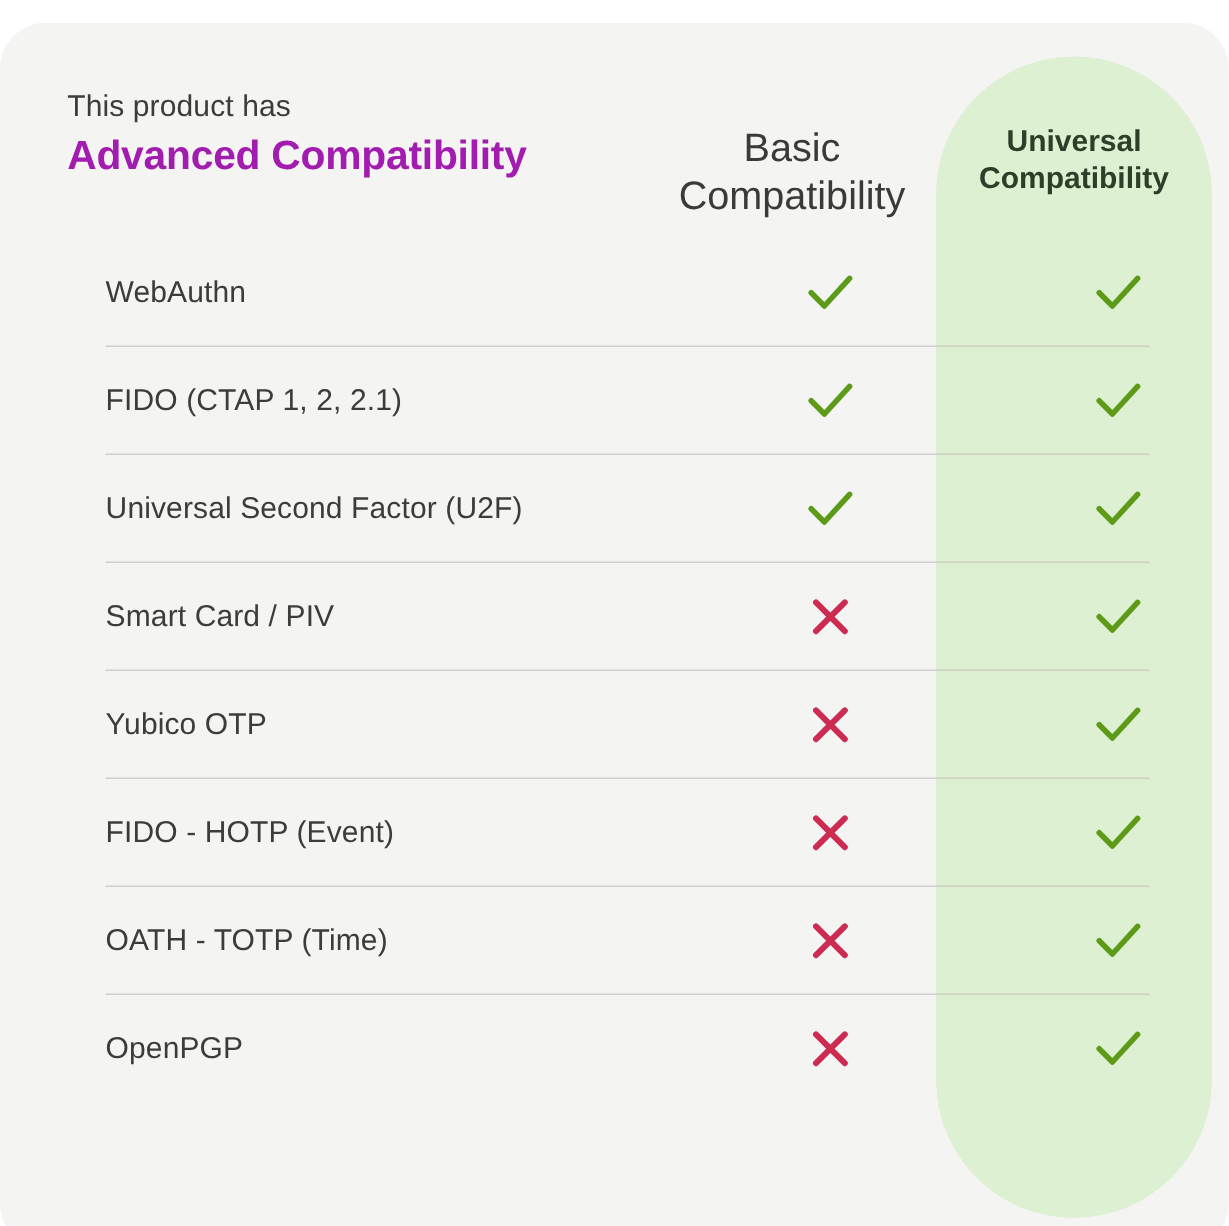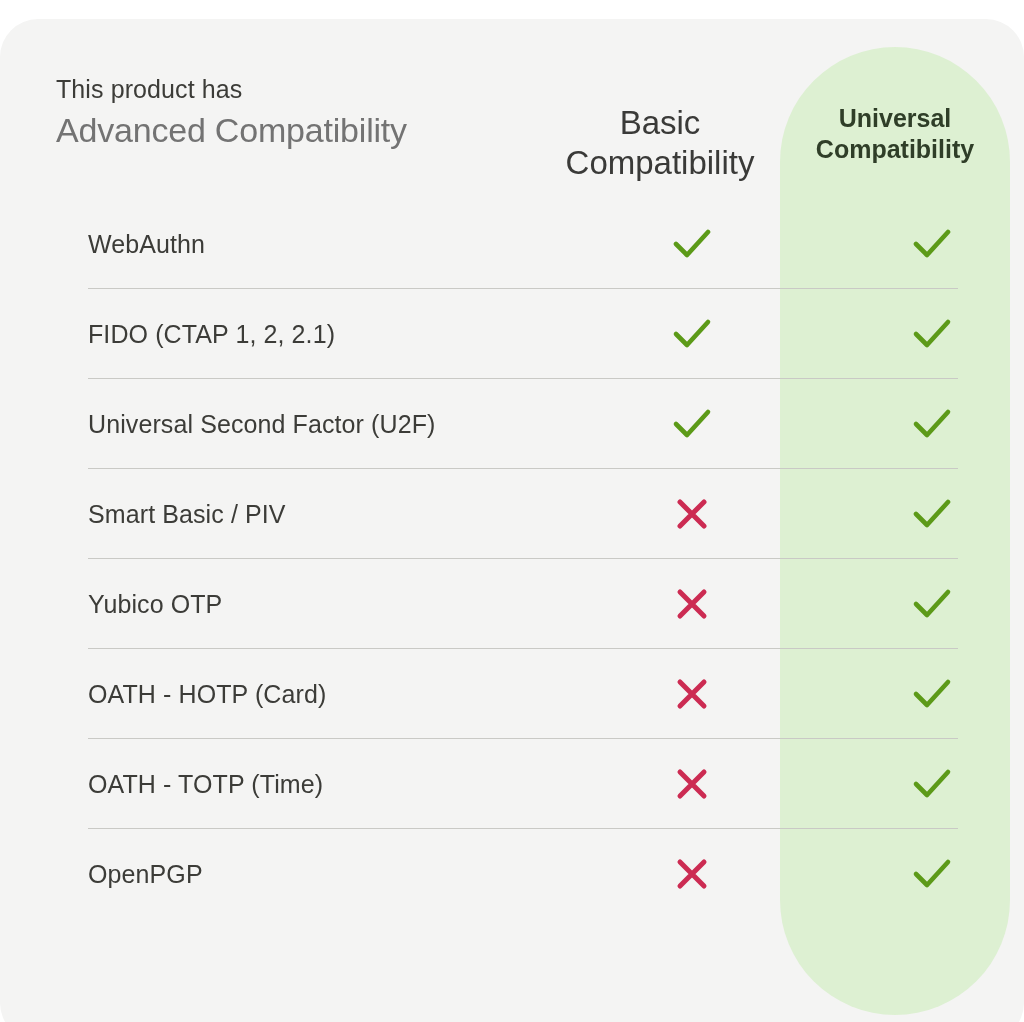--- a/index.html
+++ b/index.html
@@ -72,22 +72,22 @@
   }
   .title-eyebrow {
     font-size: 25px;
     color: #3c3c38;
     line-height: 1.15;
     font-weight: 400;
     letter-spacing: 0.1px;
   }
   .title-main {
     font-size: 34px;
-    font-weight: normal;
-    color: #737373;
+    font-weight: bold;
+    color: #a21caf;
     line-height: 1.3;
     letter-spacing: -0.2px;
     margin-top: 4px;
   }
 
   .col-head {
     position: absolute;
     top: 84px;
     text-align: center;
     line-height: 1.22;
@@ -232,21 +232,21 @@
           <div class="cell cell-advanced">
             <span class="mark">
               <svg width="40" height="34" viewBox="0 0 40 34" aria-hidden="true">
                 <path d="M4 17 L15 28 L36 5" fill="none" stroke="#5C9A18" stroke-width="4.6" stroke-linecap="round" stroke-linejoin="round"></path>
               </svg>
             </span>
           </div>
           <div class="divider"></div>
         </div>
         <div class="row">
-          <div class="row-label">Smart Basic / PIV</div>
+          <div class="row-label">Smart Card / PIV</div>
           <div class="cell cell-basic">
             <span class="mark">
               <svg width="34" height="34" viewBox="0 0 34 34" aria-hidden="true">
                 <path d="M5 5 L29 29 M29 5 L5 29" fill="none" stroke="#CC2B52" stroke-width="5" stroke-linecap="round"></path>
               </svg>
             </span>
           </div>
           <div class="cell cell-advanced">
             <span class="mark">
               <svg width="40" height="34" viewBox="0 0 40 34" aria-hidden="true">
@@ -268,21 +268,21 @@
           <div class="cell cell-advanced">
             <span class="mark">
               <svg width="40" height="34" viewBox="0 0 40 34" aria-hidden="true">
                 <path d="M4 17 L15 28 L36 5" fill="none" stroke="#5C9A18" stroke-width="4.6" stroke-linecap="round" stroke-linejoin="round"></path>
               </svg>
             </span>
           </div>
           <div class="divider"></div>
         </div>
         <div class="row">
-          <div class="row-label">OATH - HOTP (Card)</div>
+          <div class="row-label">FIDO - HOTP (Event)</div>
           <div class="cell cell-basic">
             <span class="mark">
               <svg width="34" height="34" viewBox="0 0 34 34" aria-hidden="true">
                 <path d="M5 5 L29 29 M29 5 L5 29" fill="none" stroke="#CC2B52" stroke-width="5" stroke-linecap="round"></path>
               </svg>
             </span>
           </div>
           <div class="cell cell-advanced">
             <span class="mark">
               <svg width="40" height="34" viewBox="0 0 40 34" aria-hidden="true">

